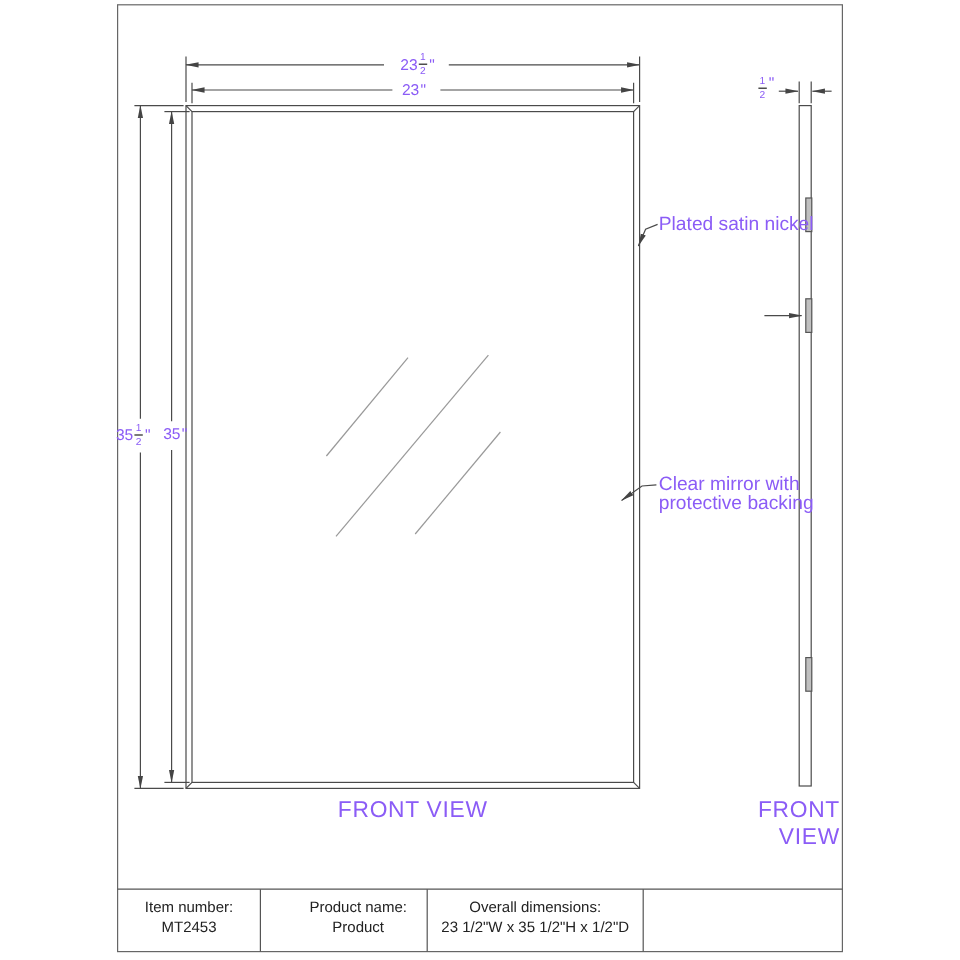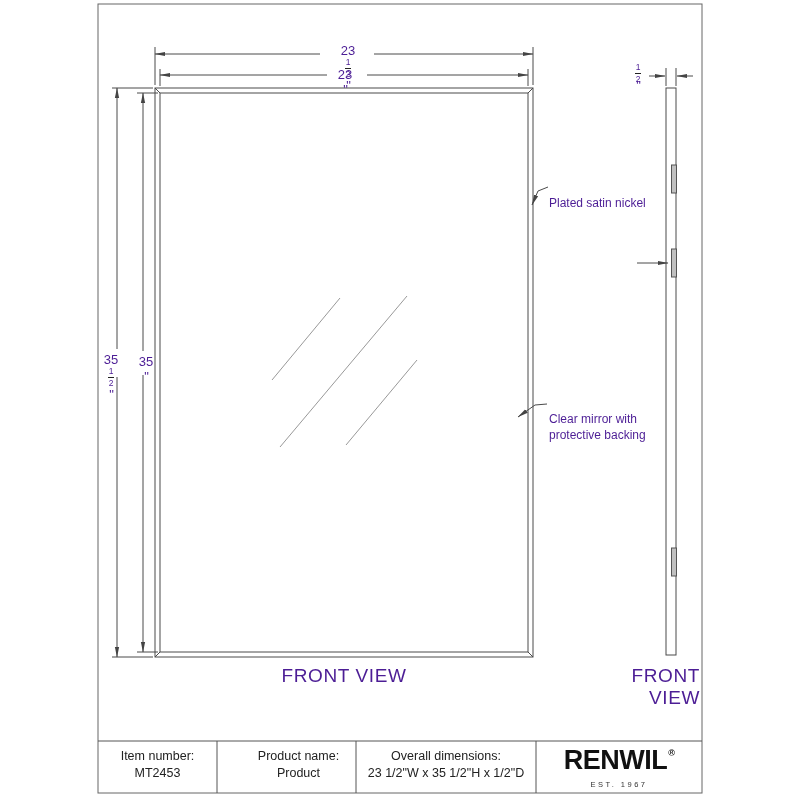--- a/index.html
+++ b/index.html
@@ -1,25 +1,25 @@
 <!DOCTYPE html>
 <html><head>
 <meta charset="utf-8">
 <style>
   html,body{margin:0;padding:0;background:#ffffff;}
   body{width:800px;height:800px;position:relative;font-family:"Liberation Sans",sans-serif;color:#222;}
   .stage{position:absolute;top:0;left:0;width:800px;height:800px;}
   svg.linework{position:absolute;top:0;left:0;}
-  .txt{position:absolute;color:#4c1d95;flex-direction:column;}
+  .txt{position:absolute;color:#8b5cf6;}
   .dim{display:flex;align-items:center;justify-content:center;font-size:13px;}
   .frac{display:inline-flex;flex-direction:column;align-items:center;font-size:8.5px;line-height:1;margin:0 1px;font-weight:normal;}
   .frac .num{border-bottom:1px solid #222;padding:0 1px 1px 1px;}
   .frac .den{padding-top:1px;}
   .unit{margin-left:1px;}
-  .note{font-size:12px;line-height:15.5px;white-space:pre-line;margin-top:16px;}
+  .note{font-size:16px;line-height:15.5px;white-space:pre-line;}
   .view-label{font-size:19px;letter-spacing:0.6px;}
   .tb-cell{position:absolute;top:748px;text-align:center;font-size:12.5px;line-height:17px;}
   .tb-logo{position:absolute;left:536px;top:746px;width:166px;text-align:center;}
   .brand-row{font-weight:bold;font-size:27px;letter-spacing:-0.5px;color:#111;line-height:28px;}
   .brand-mark{font-size:9px;position:relative;top:-13px;margin-left:1px;font-weight:bold;}
   .brand-est{font-size:7.5px;letter-spacing:2.5px;color:#333;margin-top:0px;}
 </style>
 </head>
 <body>
 
@@ -151,18 +151,14 @@
     <div>MT2453</div>
   </div>
   <div class="tb-cell" style="left:229px;width:139px;">
     <div>Product name:</div>
     <div>Product</div>
   </div>
   <div class="tb-cell" style="left:356px;width:180px;">
     <div>Overall dimensions:</div>
     <div>23 1/2"W x 35 1/2"H x 1/2"D</div>
   </div>
-  <div class="tb-logo">
-    <div class="brand-row"><span>RENWIL</span><span class="brand-mark">®</span></div>
-    <div class="brand-est">EST. 1967</div>
-  </div>
 
 </div>
 
 </body></html>

